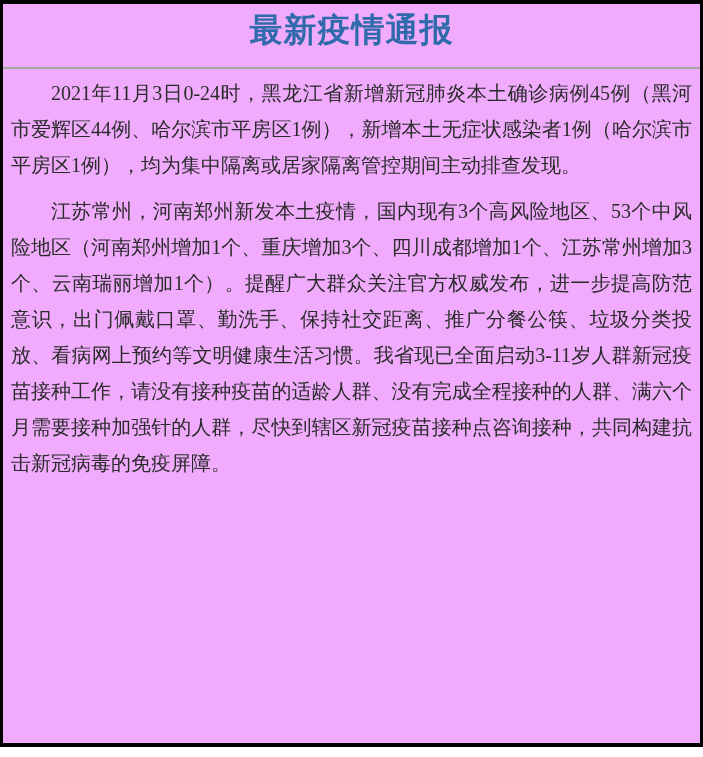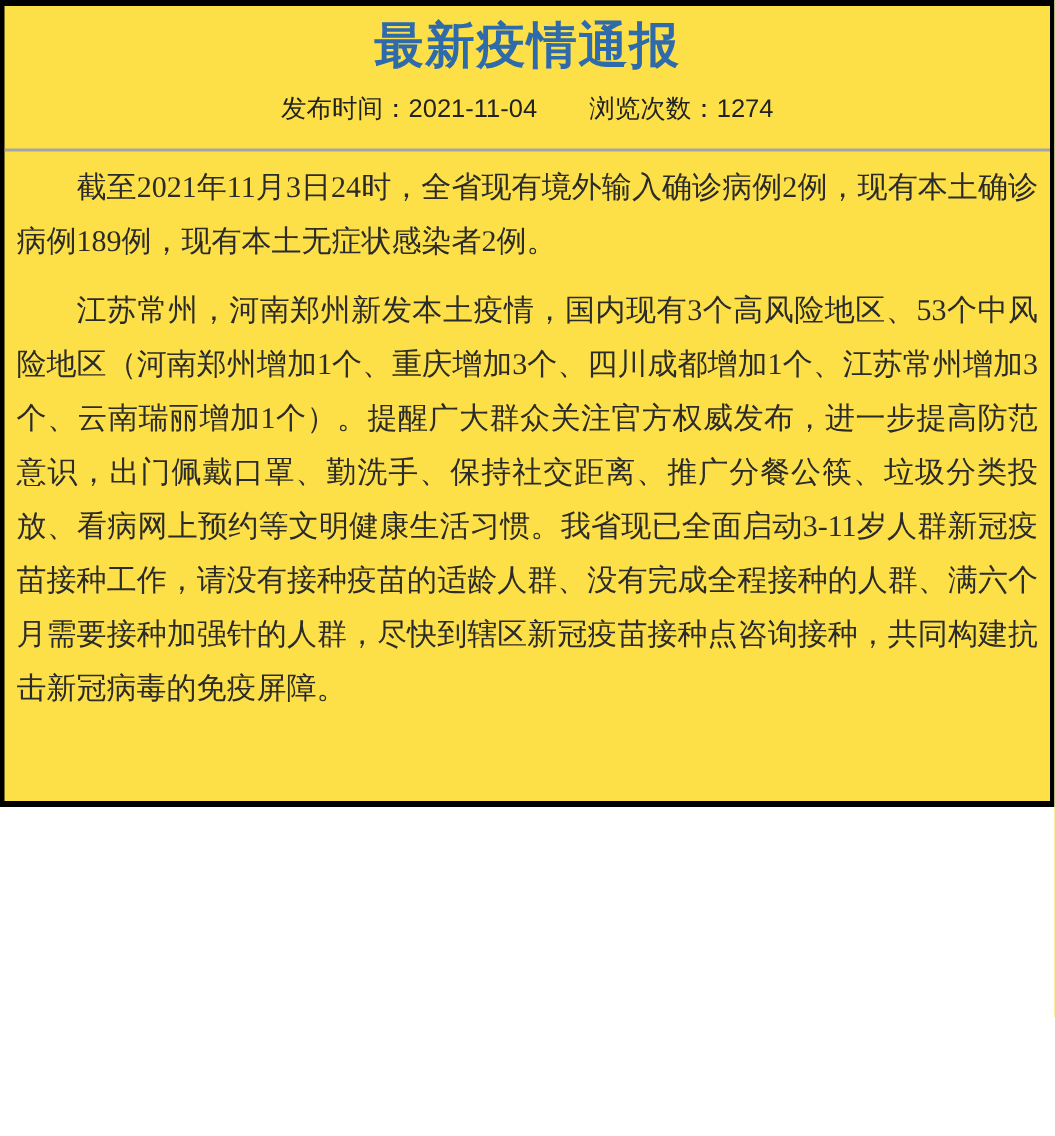--- a/index.html
+++ b/index.html
@@ -2,23 +2,23 @@
 <html><head>
 <meta charset="utf-8">
 <style>
   html, body {
     margin: 0;
     padding: 0;
     background: #ffffff;
   }
   .page {
     width: 703px;
-    height: 538px;
+    height: 747px;
     box-sizing: border-box;
-    background: #fde047;
+    background: #f0abfc;
     border: 3px solid #000000;
     border-top-width: 4px;
     border-bottom-width: 4px;
     overflow: hidden;
   }
   .title {
     margin: 3px 0 0 0;
     text-align: center;
     font-family: "Liberation Sans", sans-serif;
     font-size: 33px;
@@ -56,29 +56,21 @@
   }
   .article p:first-child { margin-top: 6px; }
 </style>
 </head>
 <body>
 
 <div class="page">
 
   <h1 class="title">最新疫情通报</h1>
 
-  <div class="meta">
-    <span class="group">
-      <span>发布时间：</span><span>2021-11-04</span>
-    </span>
-    <span class="group">
-      <span>浏览次数：</span><span>1274</span>
-    </span>
-  </div>
 
   <div class="divider"></div>
 
   <div class="article">
-    <p>截至2021年11月3日24时，全省现有境外输入确诊病例2例，现有本土确诊病例189例，现有本土无症状感染者2例。</p>
+    <p>2021年11月3日0-24时，黑龙江省新增新冠肺炎本土确诊病例45例（黑河市爱辉区44例、哈尔滨市平房区1例），新增本土无症状感染者1例（哈尔滨市平房区1例），均为集中隔离或居家隔离管控期间主动排查发现。</p>
     <p>江苏常州，河南郑州新发本土疫情，国内现有3个高风险地区、53个中风险地区（河南郑州增加1个、重庆增加3个、四川成都增加1个、江苏常州增加3个、云南瑞丽增加1个）。提醒广大群众关注官方权威发布，进一步提高防范意识，出门佩戴口罩、勤洗手、保持社交距离、推广分餐公筷、垃圾分类投放、看病网上预约等文明健康生活习惯。我省现已全面启动3-11岁人群新冠疫苗接种工作，请没有接种疫苗的适龄人群、没有完成全程接种的人群、满六个月需要接种加强针的人群，尽快到辖区新冠疫苗接种点咨询接种，共同构建抗击新冠病毒的免疫屏障。</p>
   </div>
 
 </div>
 
 </body></html>

